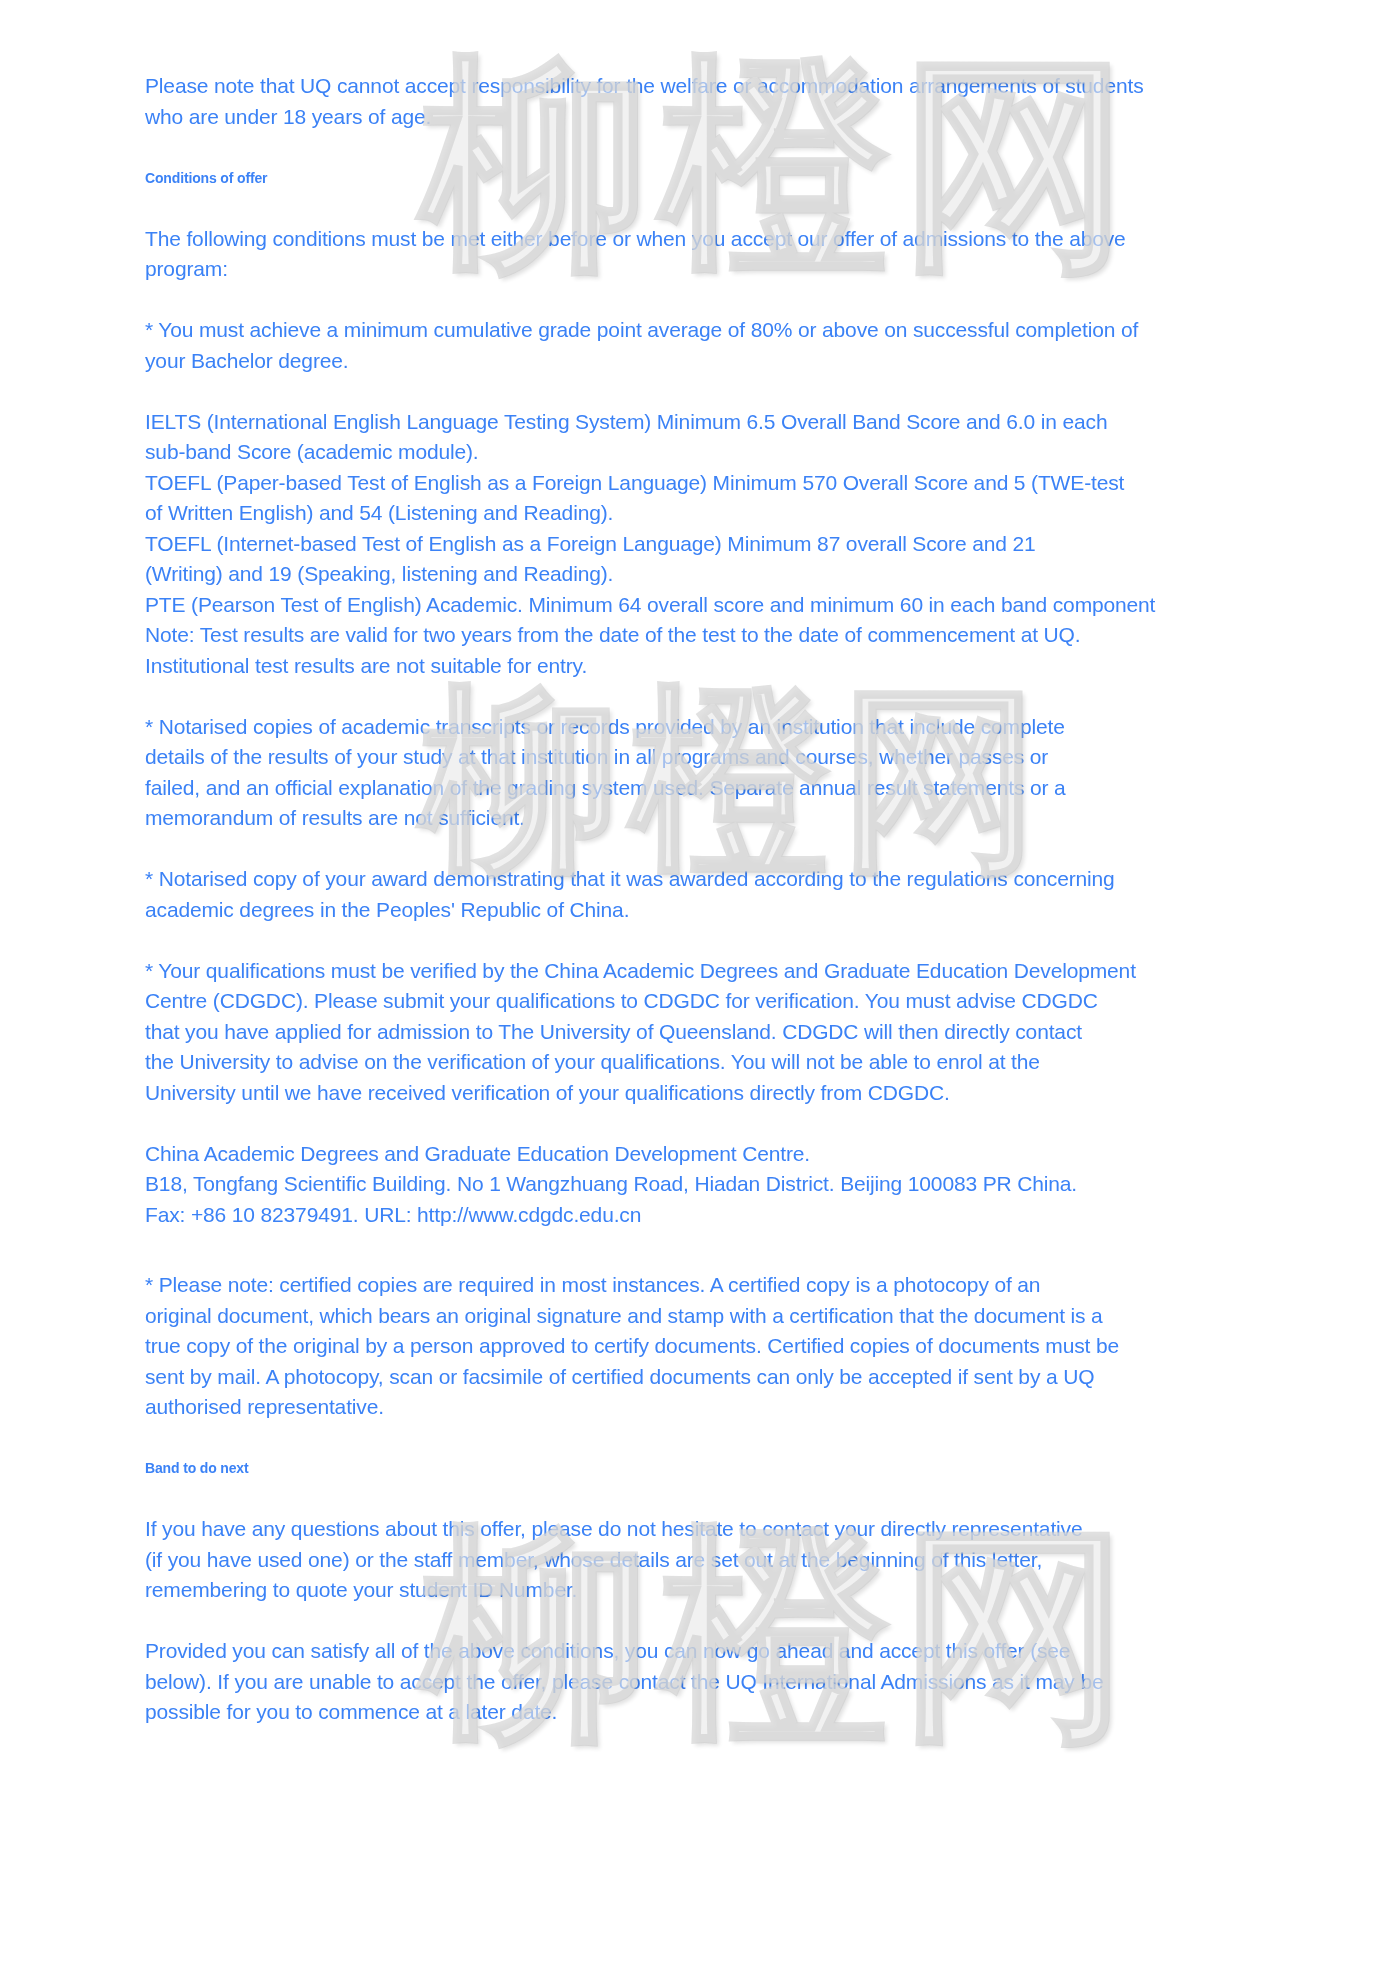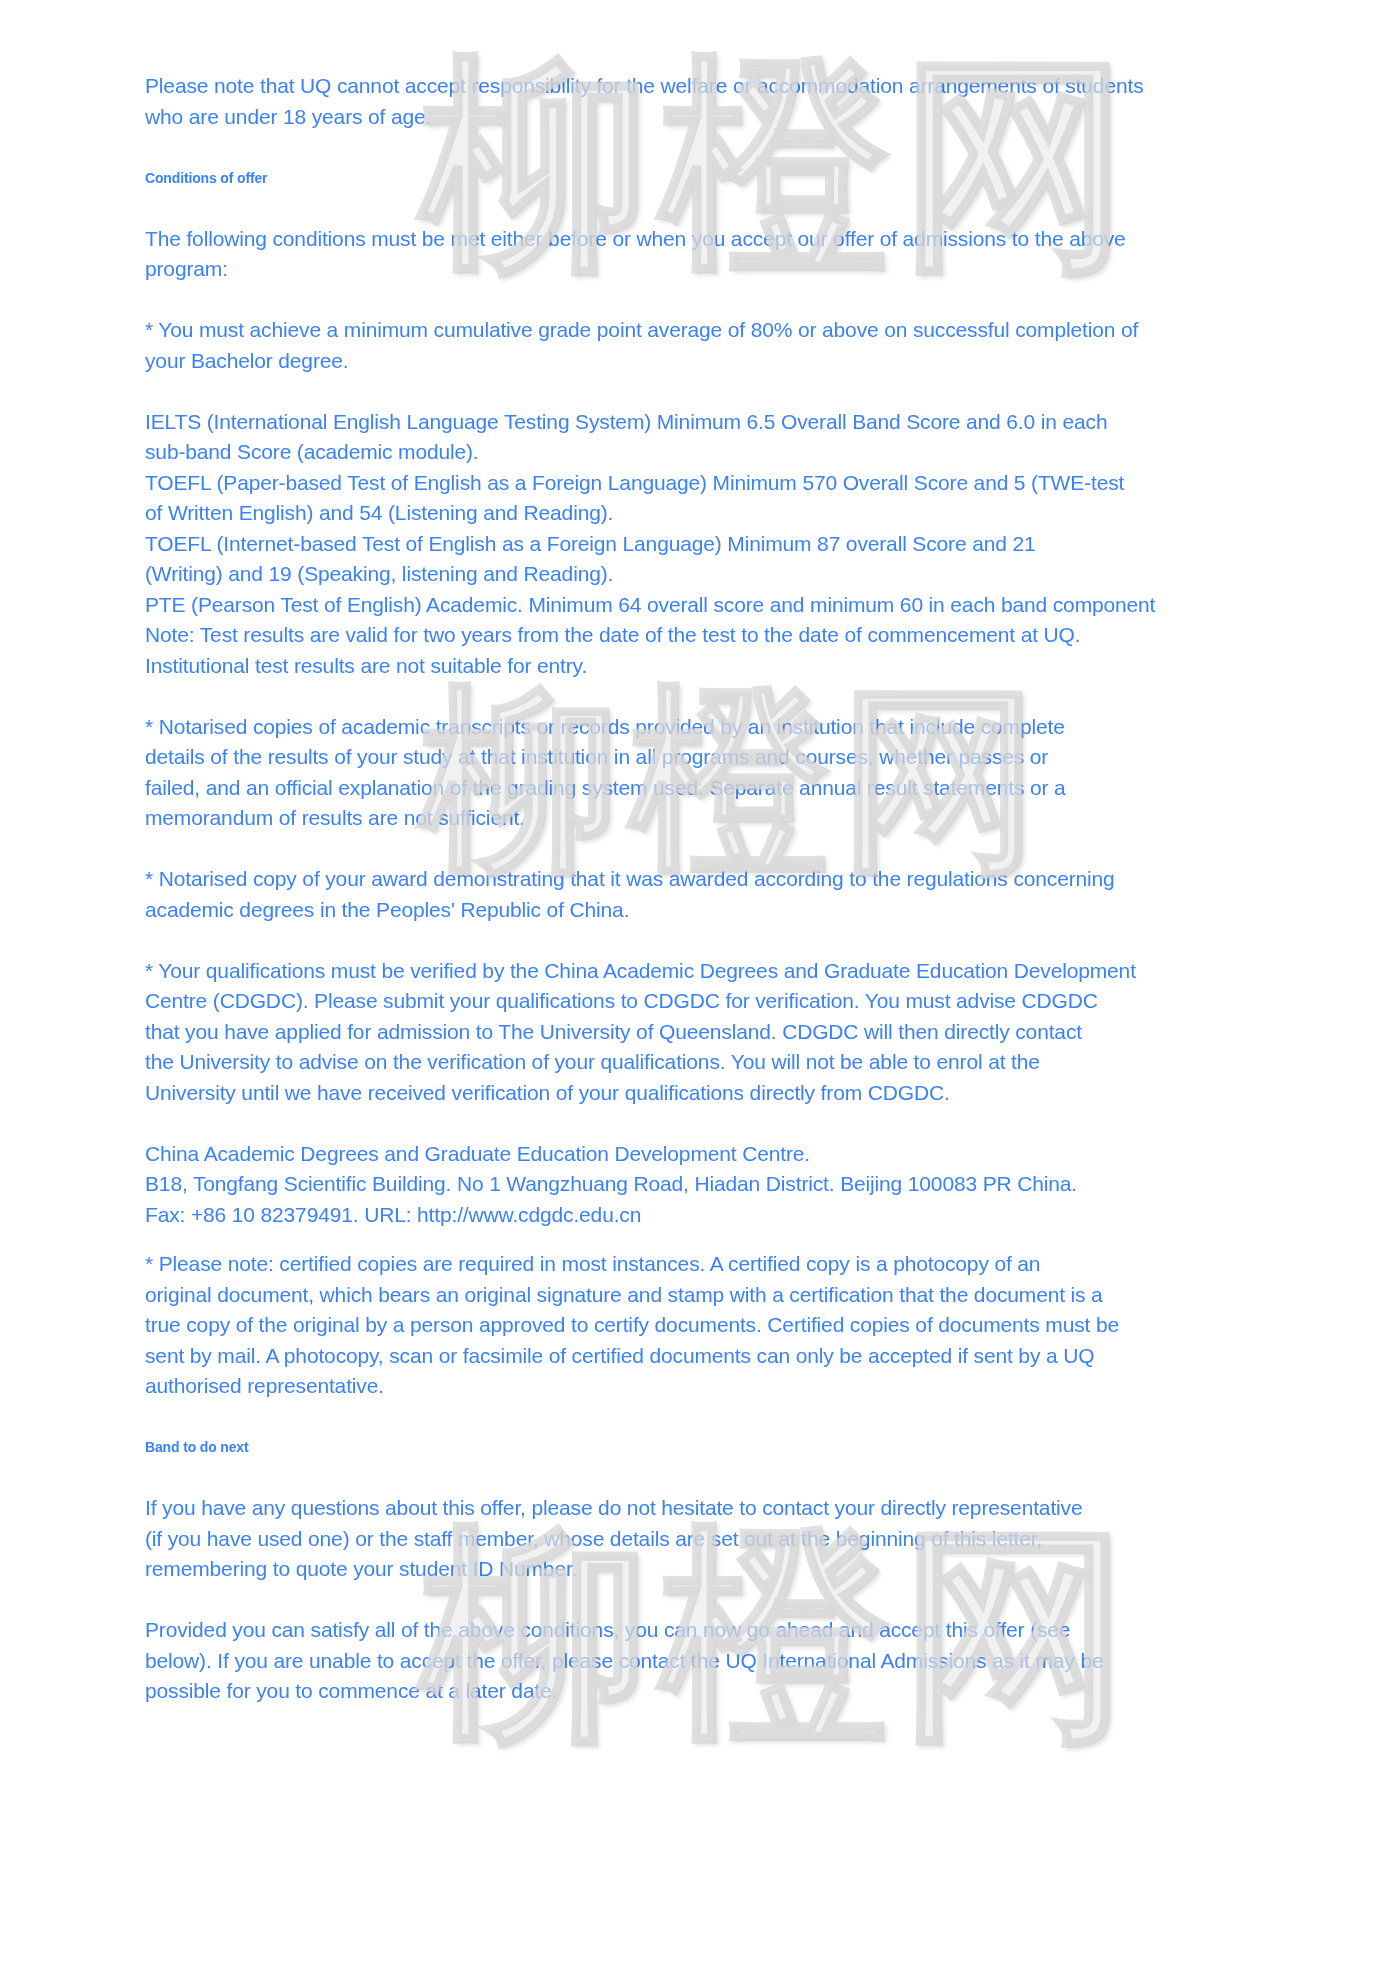--- a/index.html
+++ b/index.html
@@ -58,21 +58,21 @@
 
   <p>* Notarised copy of your award demonstrating that it was awarded according to the regulations concerning
 academic degrees in the Peoples' Republic of China.</p>
 
   <p>* Your qualifications must be verified by the China Academic Degrees and Graduate Education Development
 Centre (CDGDC). Please submit your qualifications to CDGDC for verification. You must advise CDGDC
 that you have applied for admission to The University of Queensland. CDGDC will then directly contact
 the University to advise on the verification of your qualifications. You will not be able to enrol at the
 University until we have received verification of your qualifications directly from CDGDC.</p>
 
-  <div style="margin-bottom:19px;">
+  <div style="margin-bottom:40px;">
     <div>China Academic Degrees and Graduate Education Development Centre.</div>
     <div>B18, Tongfang Scientific Building. No 1 Wangzhuang Road, Hiadan District.  Beijing 100083 PR China.</div>
     <div>Fax: +86 10 82379491. URL: http://www.cdgdc.edu.cn</div>
   </div>
 
   <p>* Please note: certified copies are required in most instances. A certified copy is a photocopy of an
 original document, which bears an original signature and stamp with a certification that the document is a
 true copy of the original by a person approved to certify documents. Certified copies of documents must be
 sent by mail. A photocopy, scan or facsimile of certified documents can only be accepted if sent by a UQ
 authorised representative.</p>

